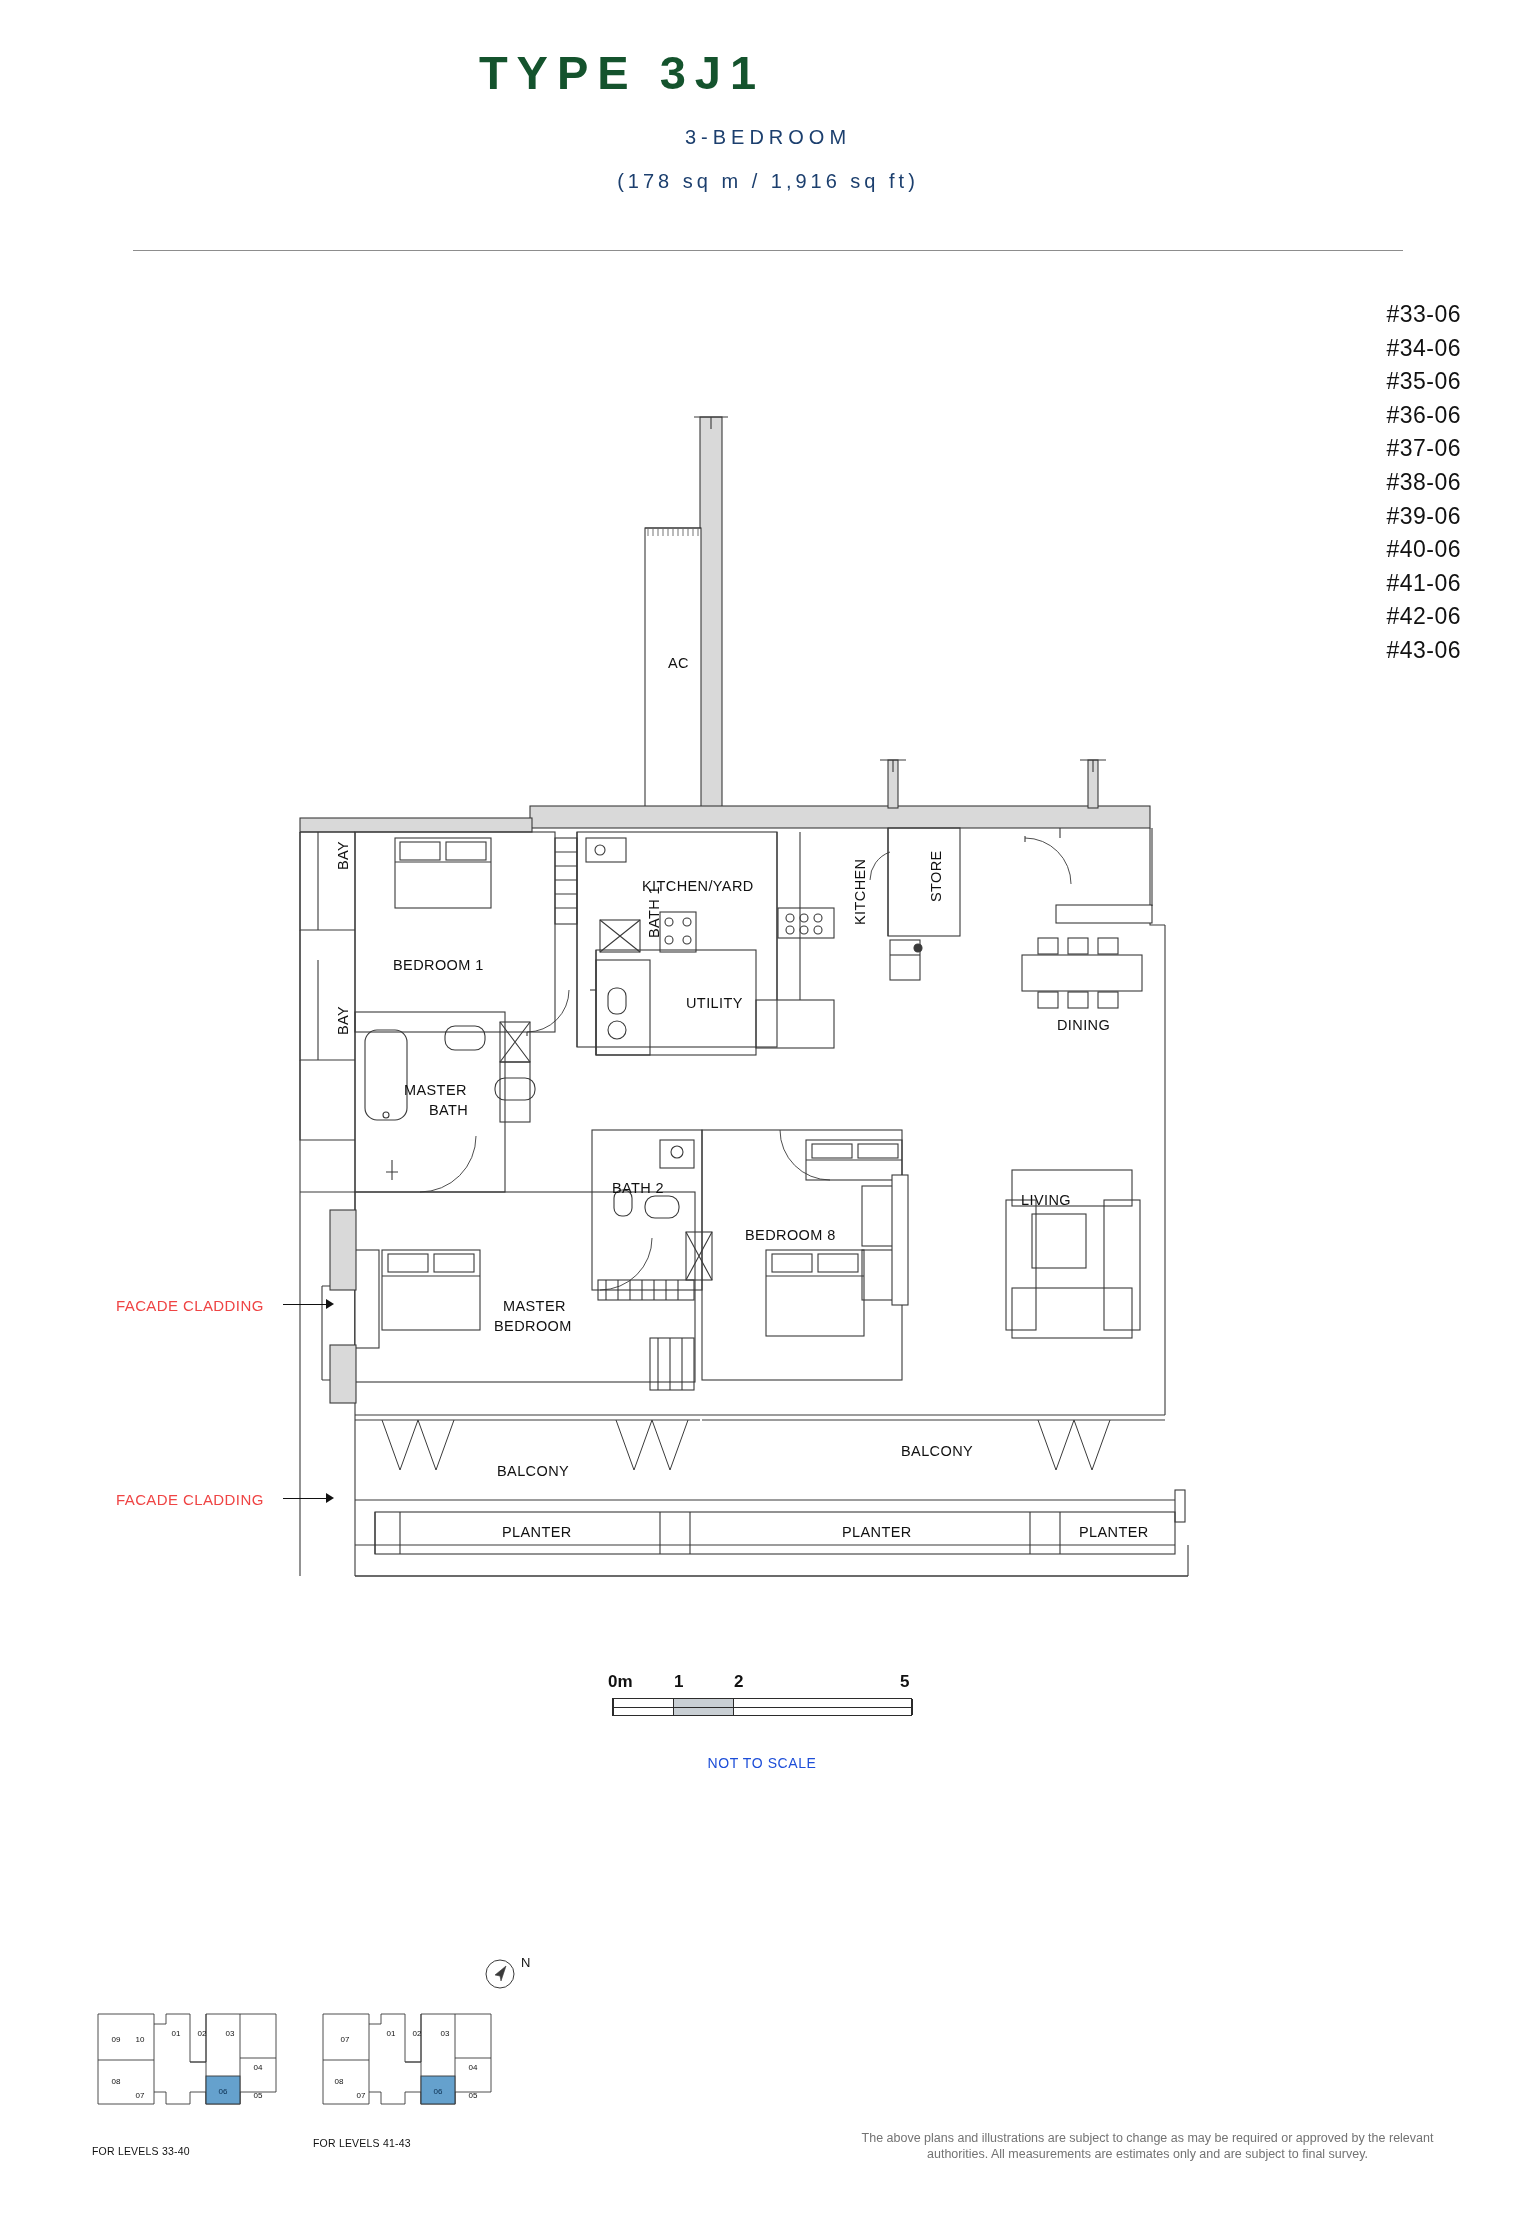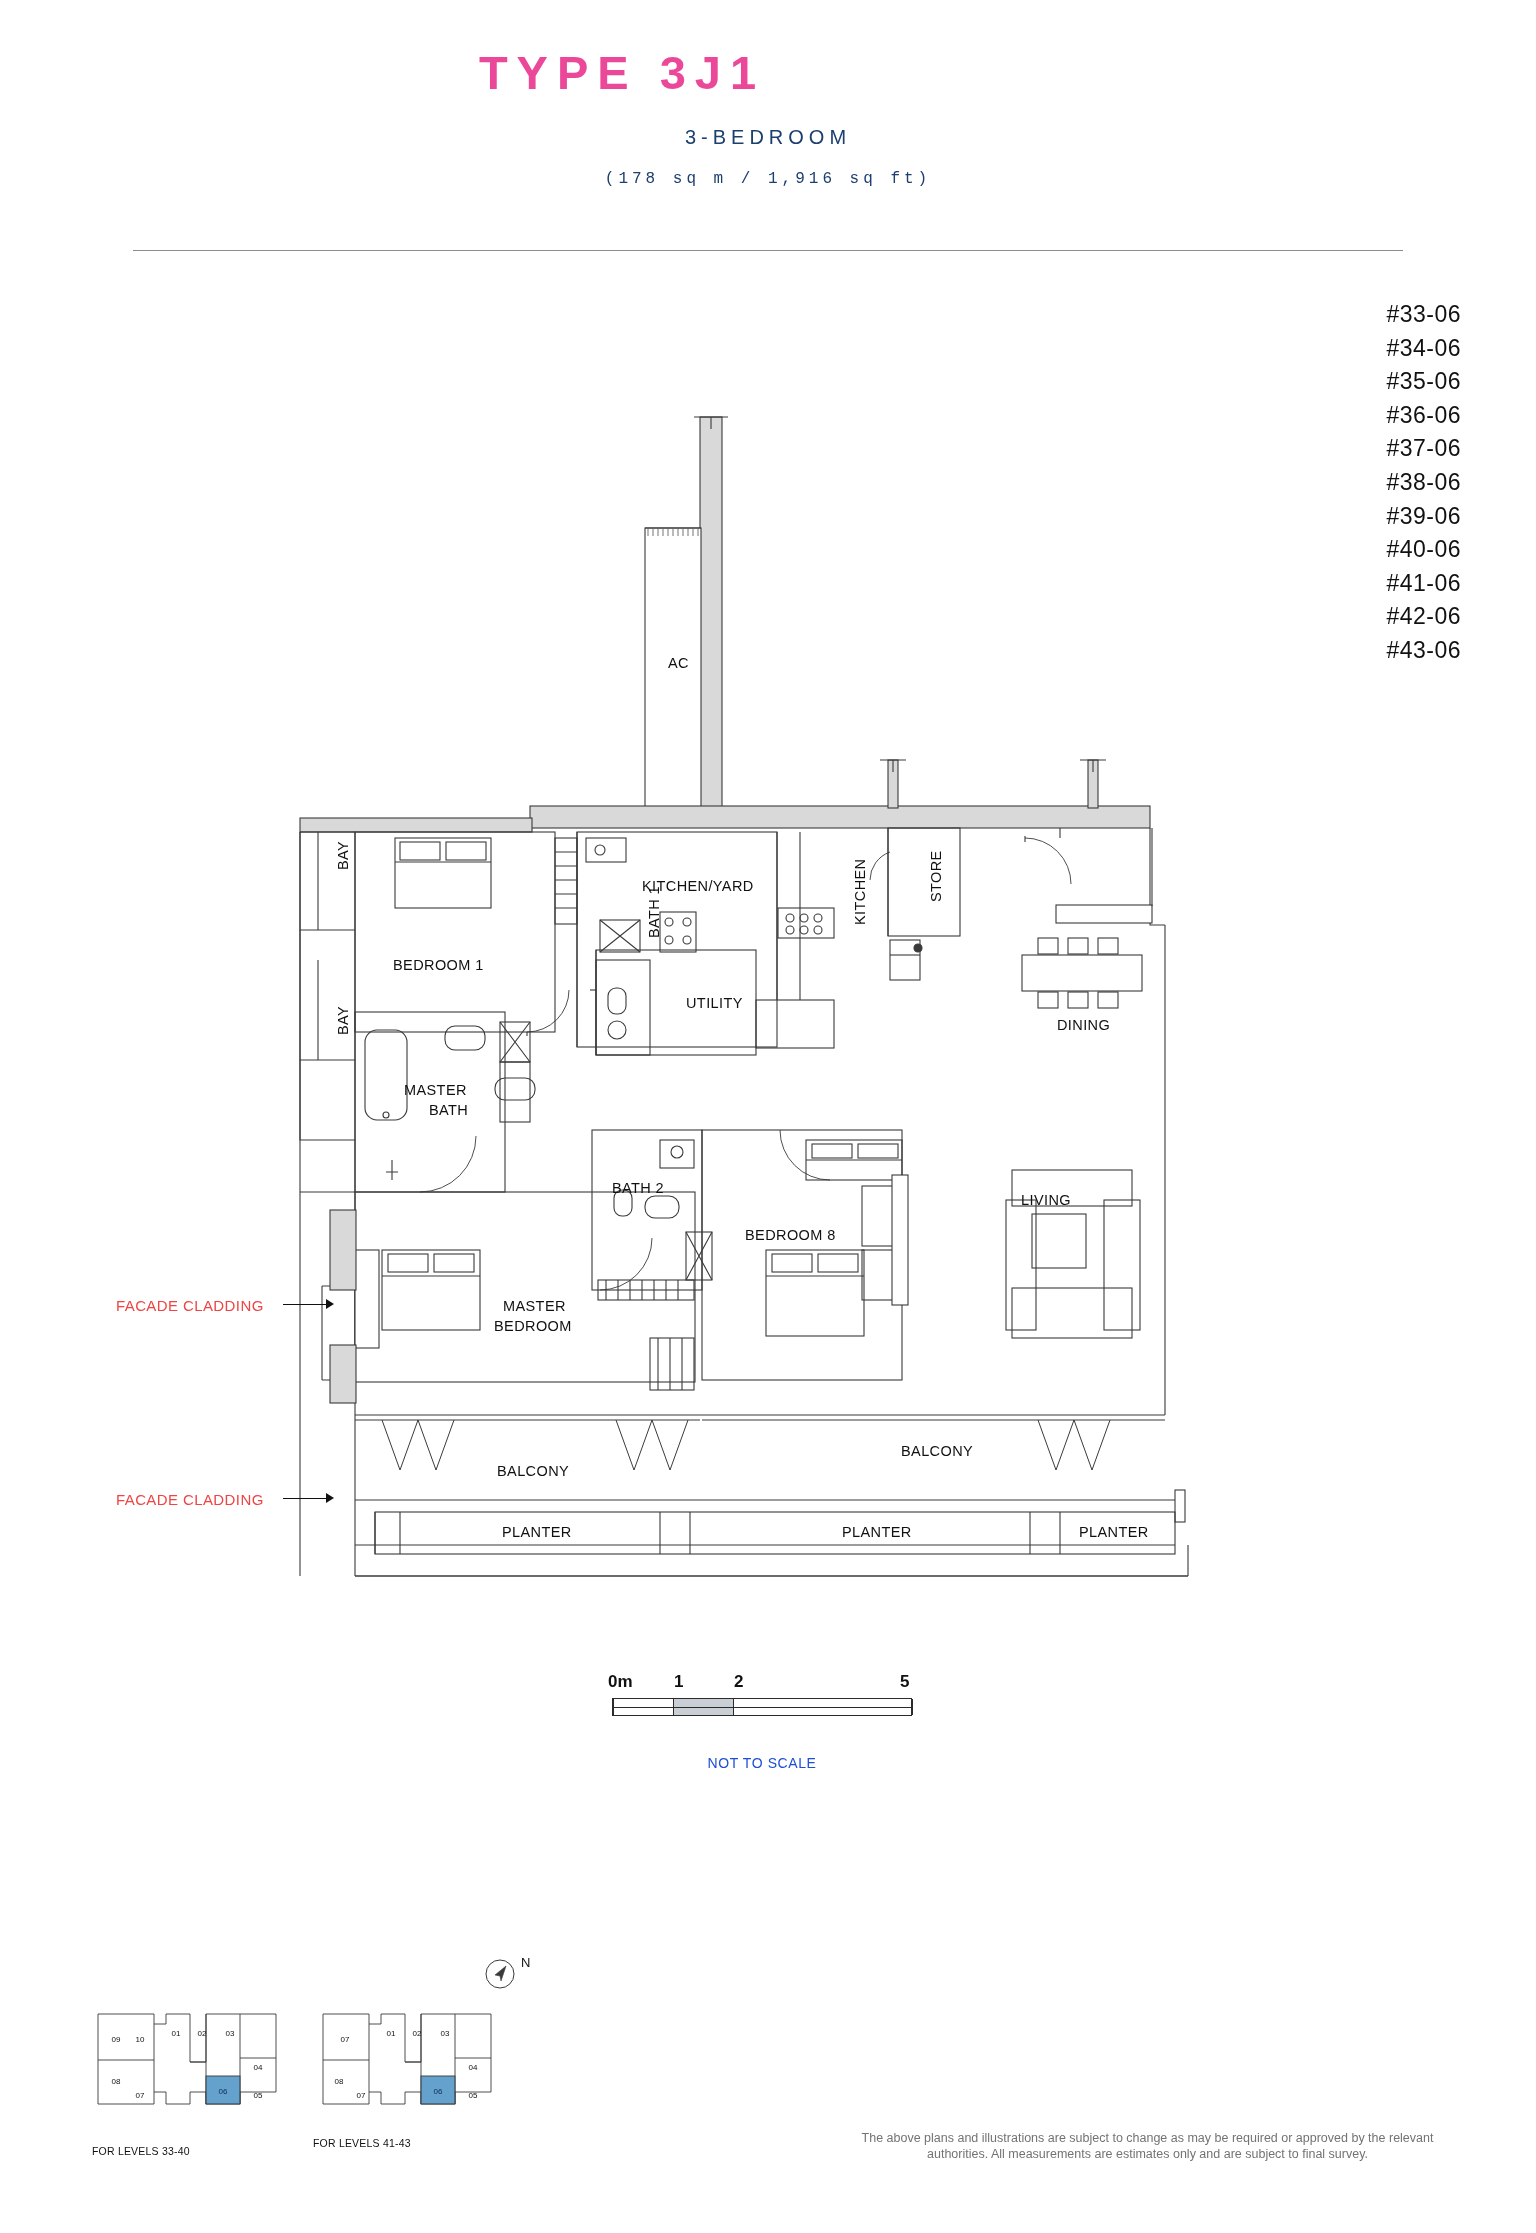--- a/index.html
+++ b/index.html
@@ -2,29 +2,29 @@
 <html><head>
 <meta charset="utf-8">
 <style>
   html,body{margin:0;padding:0;background:#ffffff;}
   body{width:1536px;height:2233px;position:relative;font-family:"Liberation Sans",sans-serif;color:#1b1b1b;}
   .page{position:absolute;inset:0;}
 
   
   .title{
     position:absolute;top:45px;left:0;width:1244px;text-align:center;
-    font-size:47px;letter-spacing:9px;color:#ec4899;font-weight:700;
+    font-size:47px;letter-spacing:9px;color:#14532d;font-weight:700;
   }
   .subtitle{
     position:absolute;top:126px;left:0;width:1536px;text-align:center;
     font-size:20px;letter-spacing:5px;color:#1c3f6e;font-weight:400;
   }
   .area{
     position:absolute;top:170px;left:0;width:1536px;text-align:center;
-    font-size:16px;letter-spacing:4px;color:#1c3f6e;font-weight:400;font-family:Liberation Mono, monospace;
+    font-size:20px;letter-spacing:4px;color:#1c3f6e;font-weight:400;
   }
   .hrule{position:absolute;top:250px;left:133px;width:1270px;height:1px;background:#8d8d8d;}
 
   
   .unitlist{position:absolute;top:298px;right:75px;text-align:right;}
   .unitlist div{font-size:23px;line-height:33.6px;color:#111;letter-spacing:.5px;}
 
   
   .scalewrap{position:absolute;left:612px;top:1672px;width:310px;}
   .scale-nums{position:relative;height:22px;font-size:17px;color:#111;}

